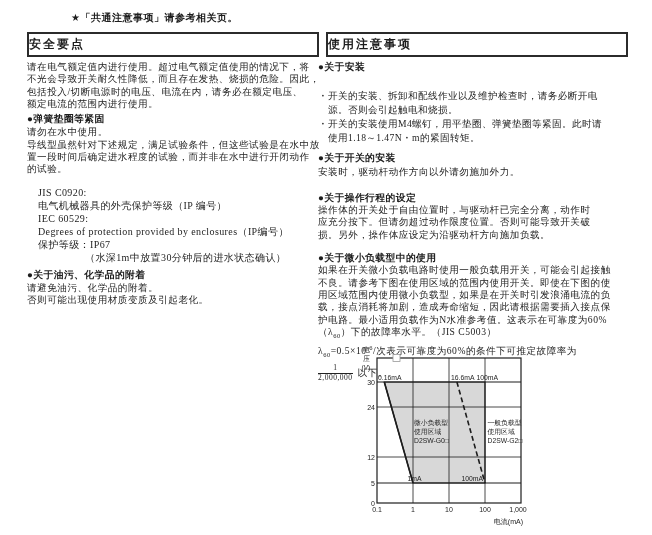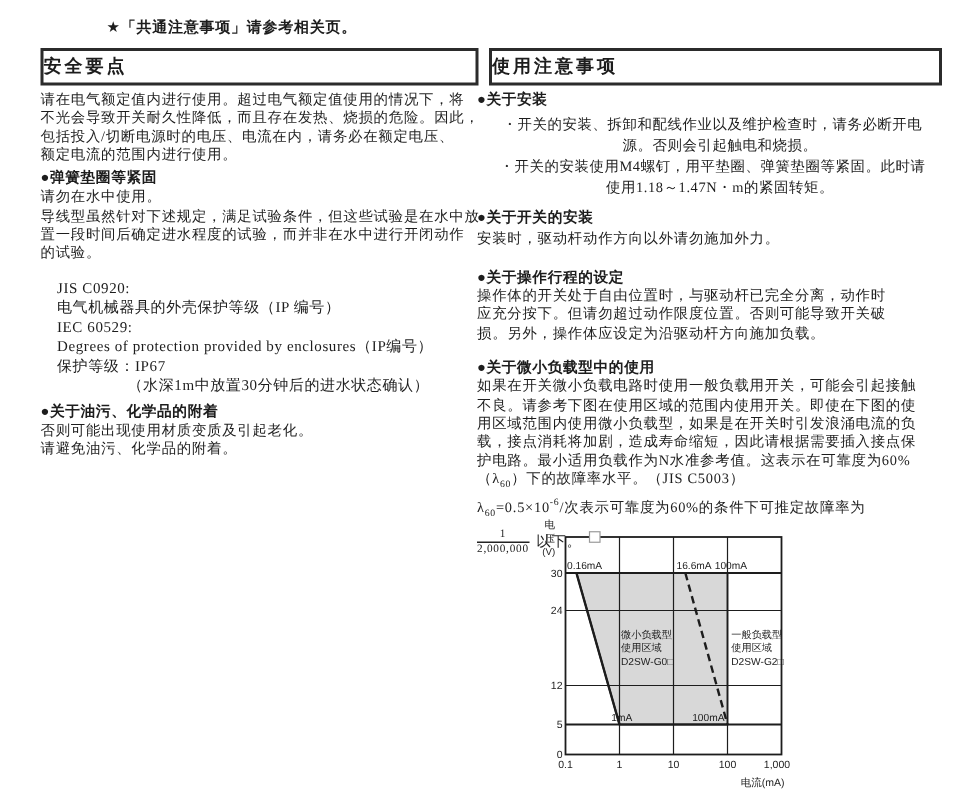--- a/index.html
+++ b/index.html
@@ -11,21 +11,21 @@
         display:flex;align-items:center;
         font-family:"Liberation Sans","DejaVu Sans",sans-serif;font-weight:bold;
         font-size:12px;letter-spacing:2px;}
   .titlebox.left{left:27px;width:288px;}
   .titlebox.right{left:326px;width:298px;}
   .col{position:absolute;top:61px;}
   .col.left{left:27px;width:296px;}
   .col.right{left:318px;width:314px;}
   .line{white-space:nowrap;}
   .para{font-size:9.6px;line-height:12.3px;letter-spacing:0.5px;}
-  .bullets{font-size:9.6px;line-height:14px;letter-spacing:0.4px;margin-top:4px;text-align:center;}
+  .bullets{font-size:9.6px;line-height:14px;letter-spacing:0.4px;margin-top:16px;}
   .heading{font-family:"Liberation Sans","DejaVu Sans",sans-serif;font-weight:bold;
         font-size:9.8px;line-height:12.3px;letter-spacing:0.4px;}
   .spec{font-size:10px;line-height:13px;letter-spacing:0.4px;padding-left:11px;margin-top:10px;}
   .specnote{font-size:10px;line-height:13px;letter-spacing:0.4px;padding-left:58px;}  .mt1{margin-top:1px;}
   .h-protect{margin-top:3px;} .h-oil{margin-top:5px;}
   .h-mount{margin-top:7px;} .h-stroke{margin-top:14px;} .h-micro{margin-top:11px;}
   sub{font-size:6.5px;} sup{font-size:6.5px;}
   .fracrow{display:flex;align-items:center;margin-top:3px;font-size:9.6px;letter-spacing:0.5px;}
   .frac{display:inline-block;text-align:center;font-size:7.5px;line-height:8.5px;margin-right:5px;}
   .frac .num{display:block;border-bottom:1px solid #222;padding:0 2px;}
@@ -64,22 +64,22 @@
     <div class="spec">
         <div class="line">JIS C0920:</div>
         <div class="line">电气机械器具的外壳保护等级（IP 编号）</div>
         <div class="line">IEC 60529:</div>
         <div class="line">Degrees of protection provided by enclosures（IP编号）</div>
         <div class="line">保护等级：IP67</div>
       </div>
     <div class="specnote">（水深1m中放置30分钟后的进水状态确认）</div>
     <div class="heading h-oil">●关于油污、化学品的附着</div>
     <div class="para mt1">
+        <div class="line">请避免油污、化学品的附着。</div>
         <div class="line">否则可能出现使用材质变质及引起老化。</div>
-        <div class="line">请避免油污、化学品的附着。</div>
       </div>
   </div>
 
   <div class="col right">
     <div class="heading">●关于安装</div>
     <div class="bullets">
         <div class="line">・开关的安装、拆卸和配线作业以及维护检查时，请务必断开电</div>
         <div class="line">　源。否则会引起触电和烧损。</div>
         <div class="line">・开关的安装使用M4螺钉，用平垫圈、弹簧垫圈等紧固。此时请</div>
         <div class="line">　使用1.18～1.47N・m的紧固转矩。</div>

